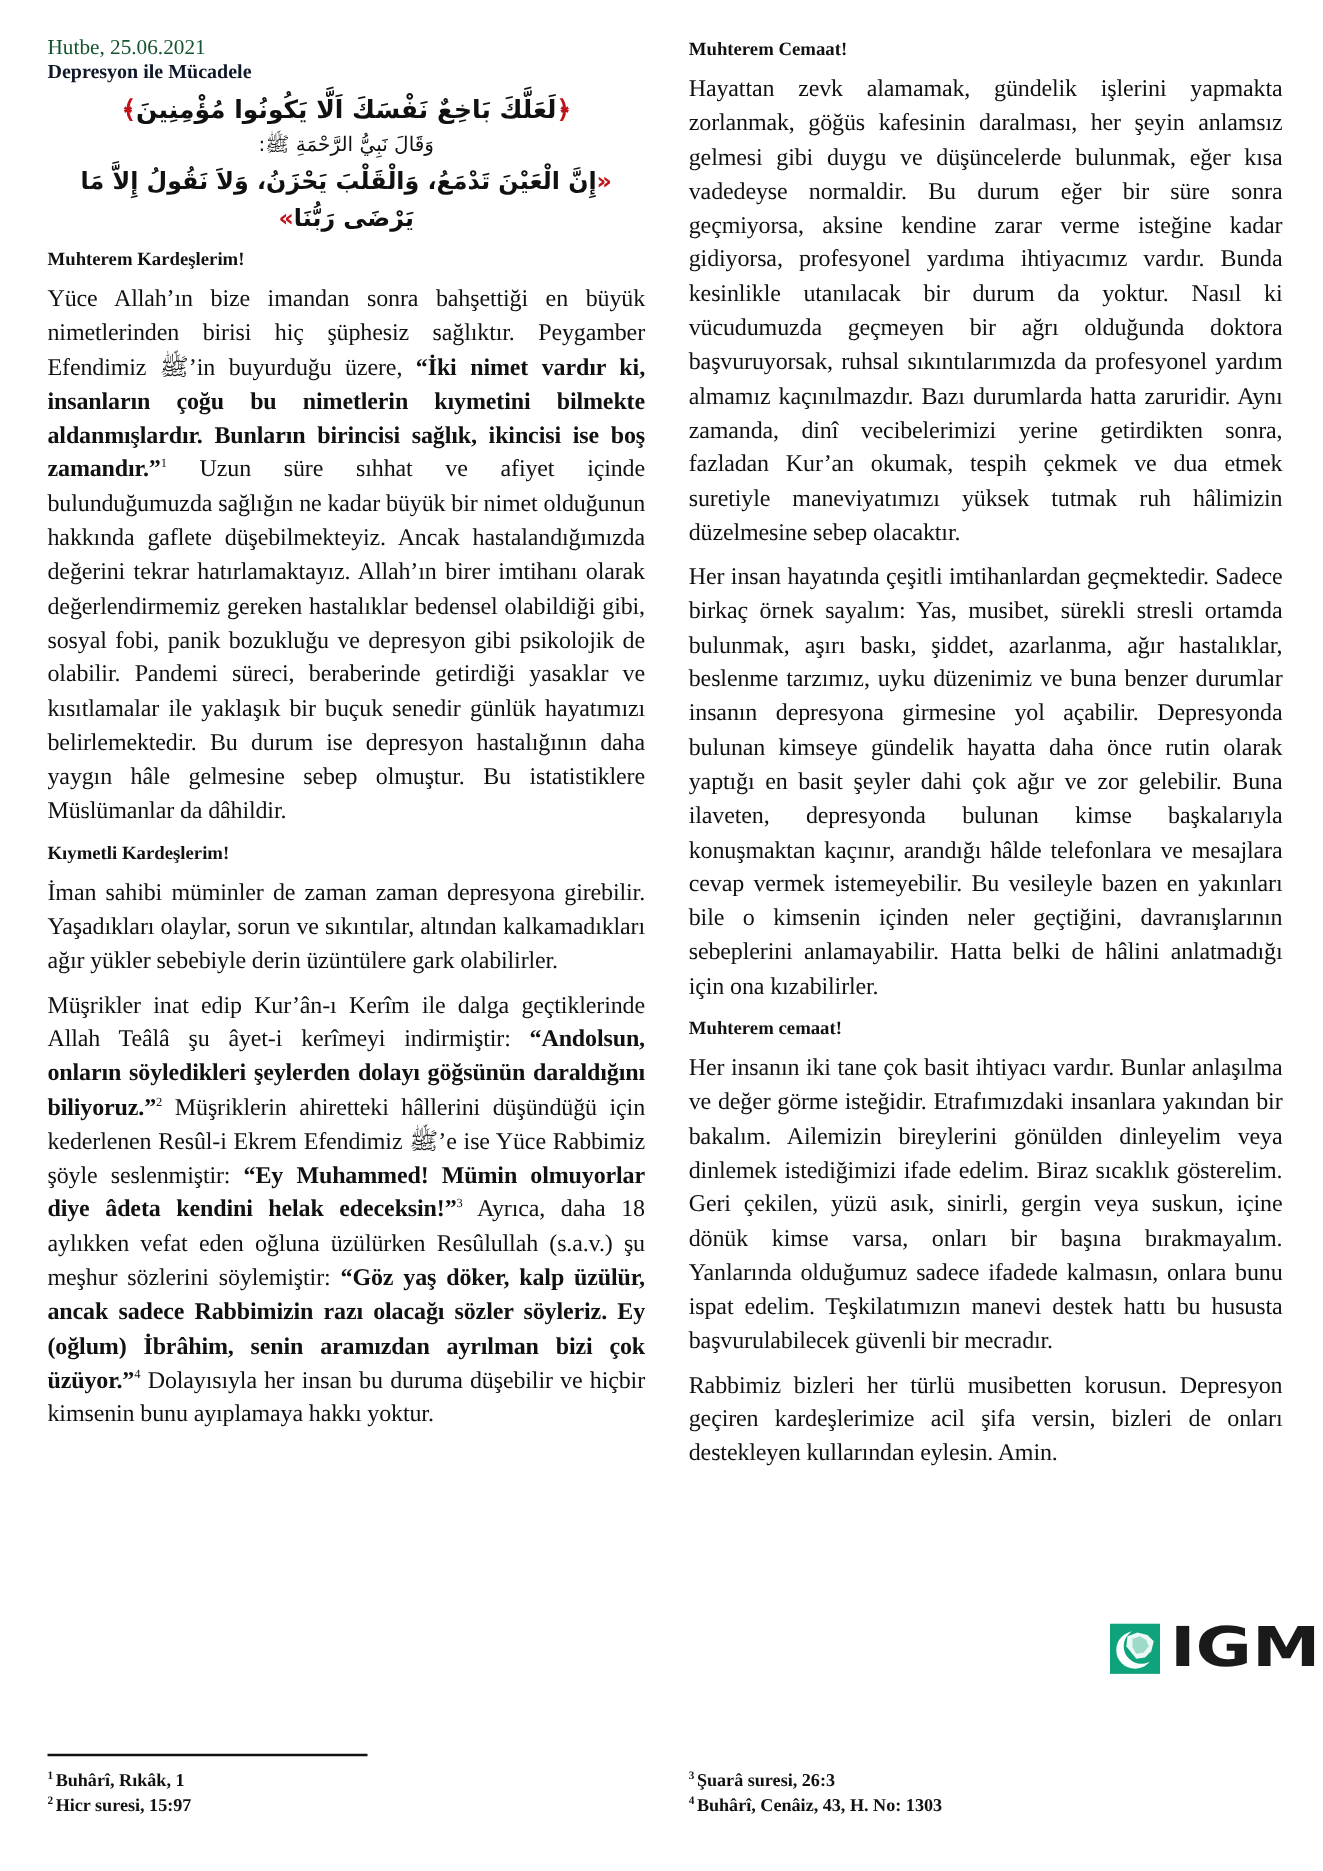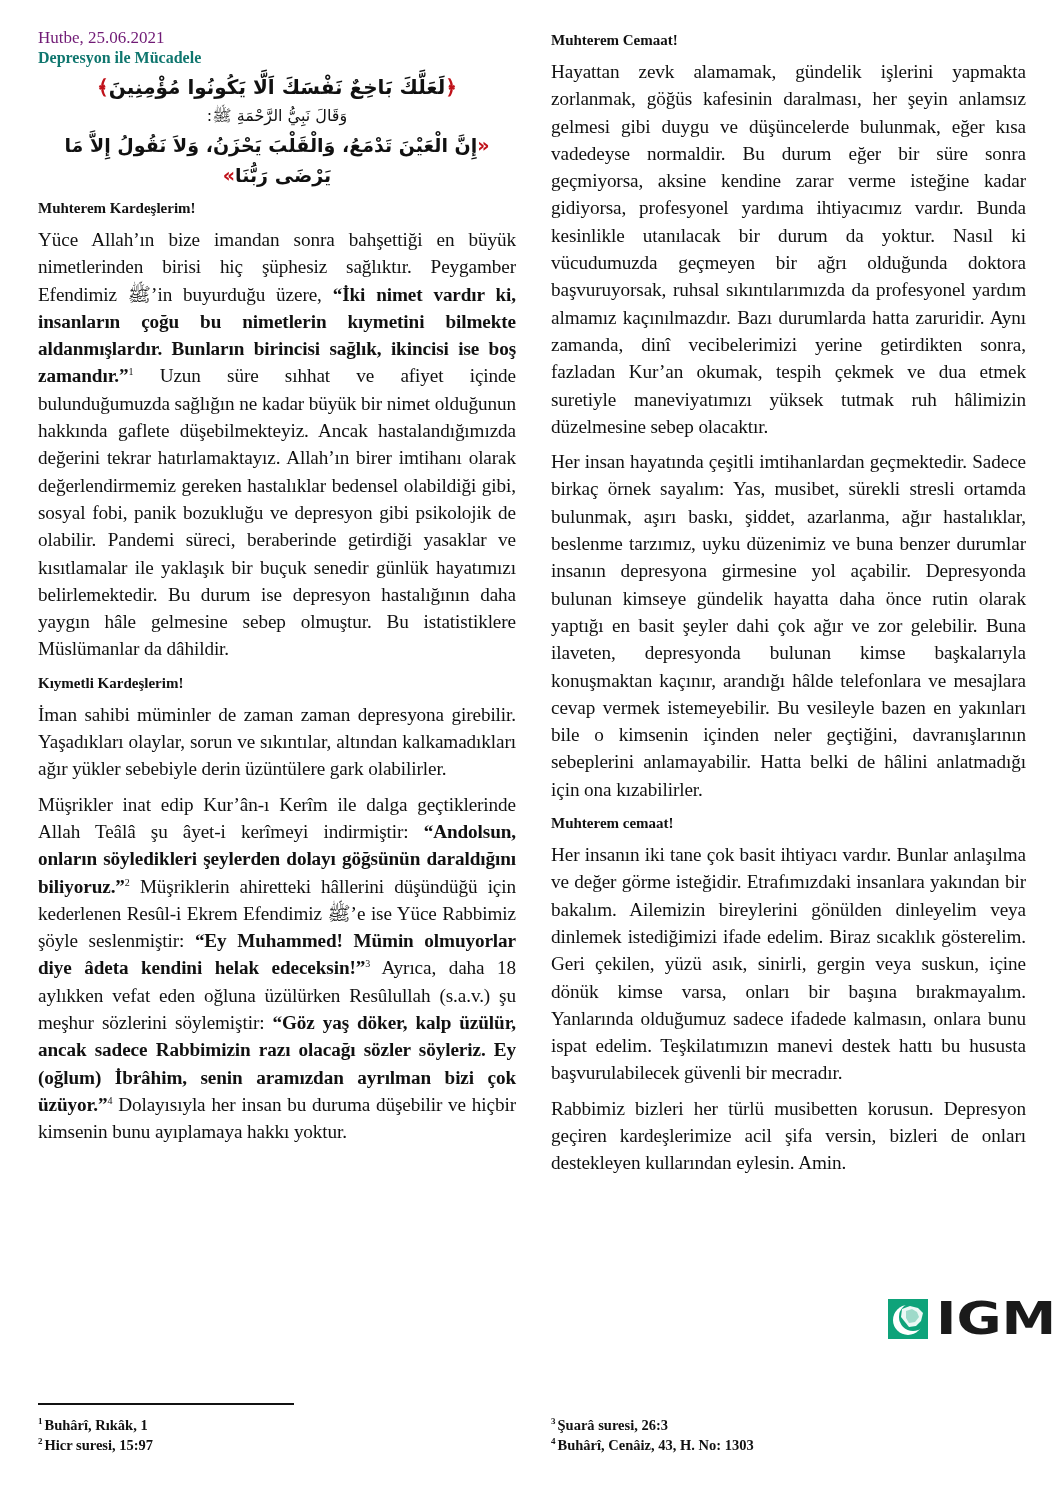--- a/index.html
+++ b/index.html
@@ -14,28 +14,28 @@
     position: absolute;
     top: 28px;
   }
   .col-left { left: 38px; width: 478px; }
   .col-right { left: 551px; width: 475px; }
 
   .meta-date {
     font-family: "Liberation Serif", serif;
     font-size: 17px;
     line-height: 20px;
-    color: #701a75;
+    color: #14532d;
   }
   .meta-title {
     font-family: "Liberation Serif", serif;
     font-weight: bold;
     font-size: 16px;
     line-height: 20px;
-    color: #0f766e;
+    color: #0f172a;
   }
   .arabic {
     direction: rtl;
     text-align: center;
     font-family: "DejaVu Sans", sans-serif;
     font-weight: bold;
     color: #111;
     line-height: 30px;
     font-size: 20px;
   }

